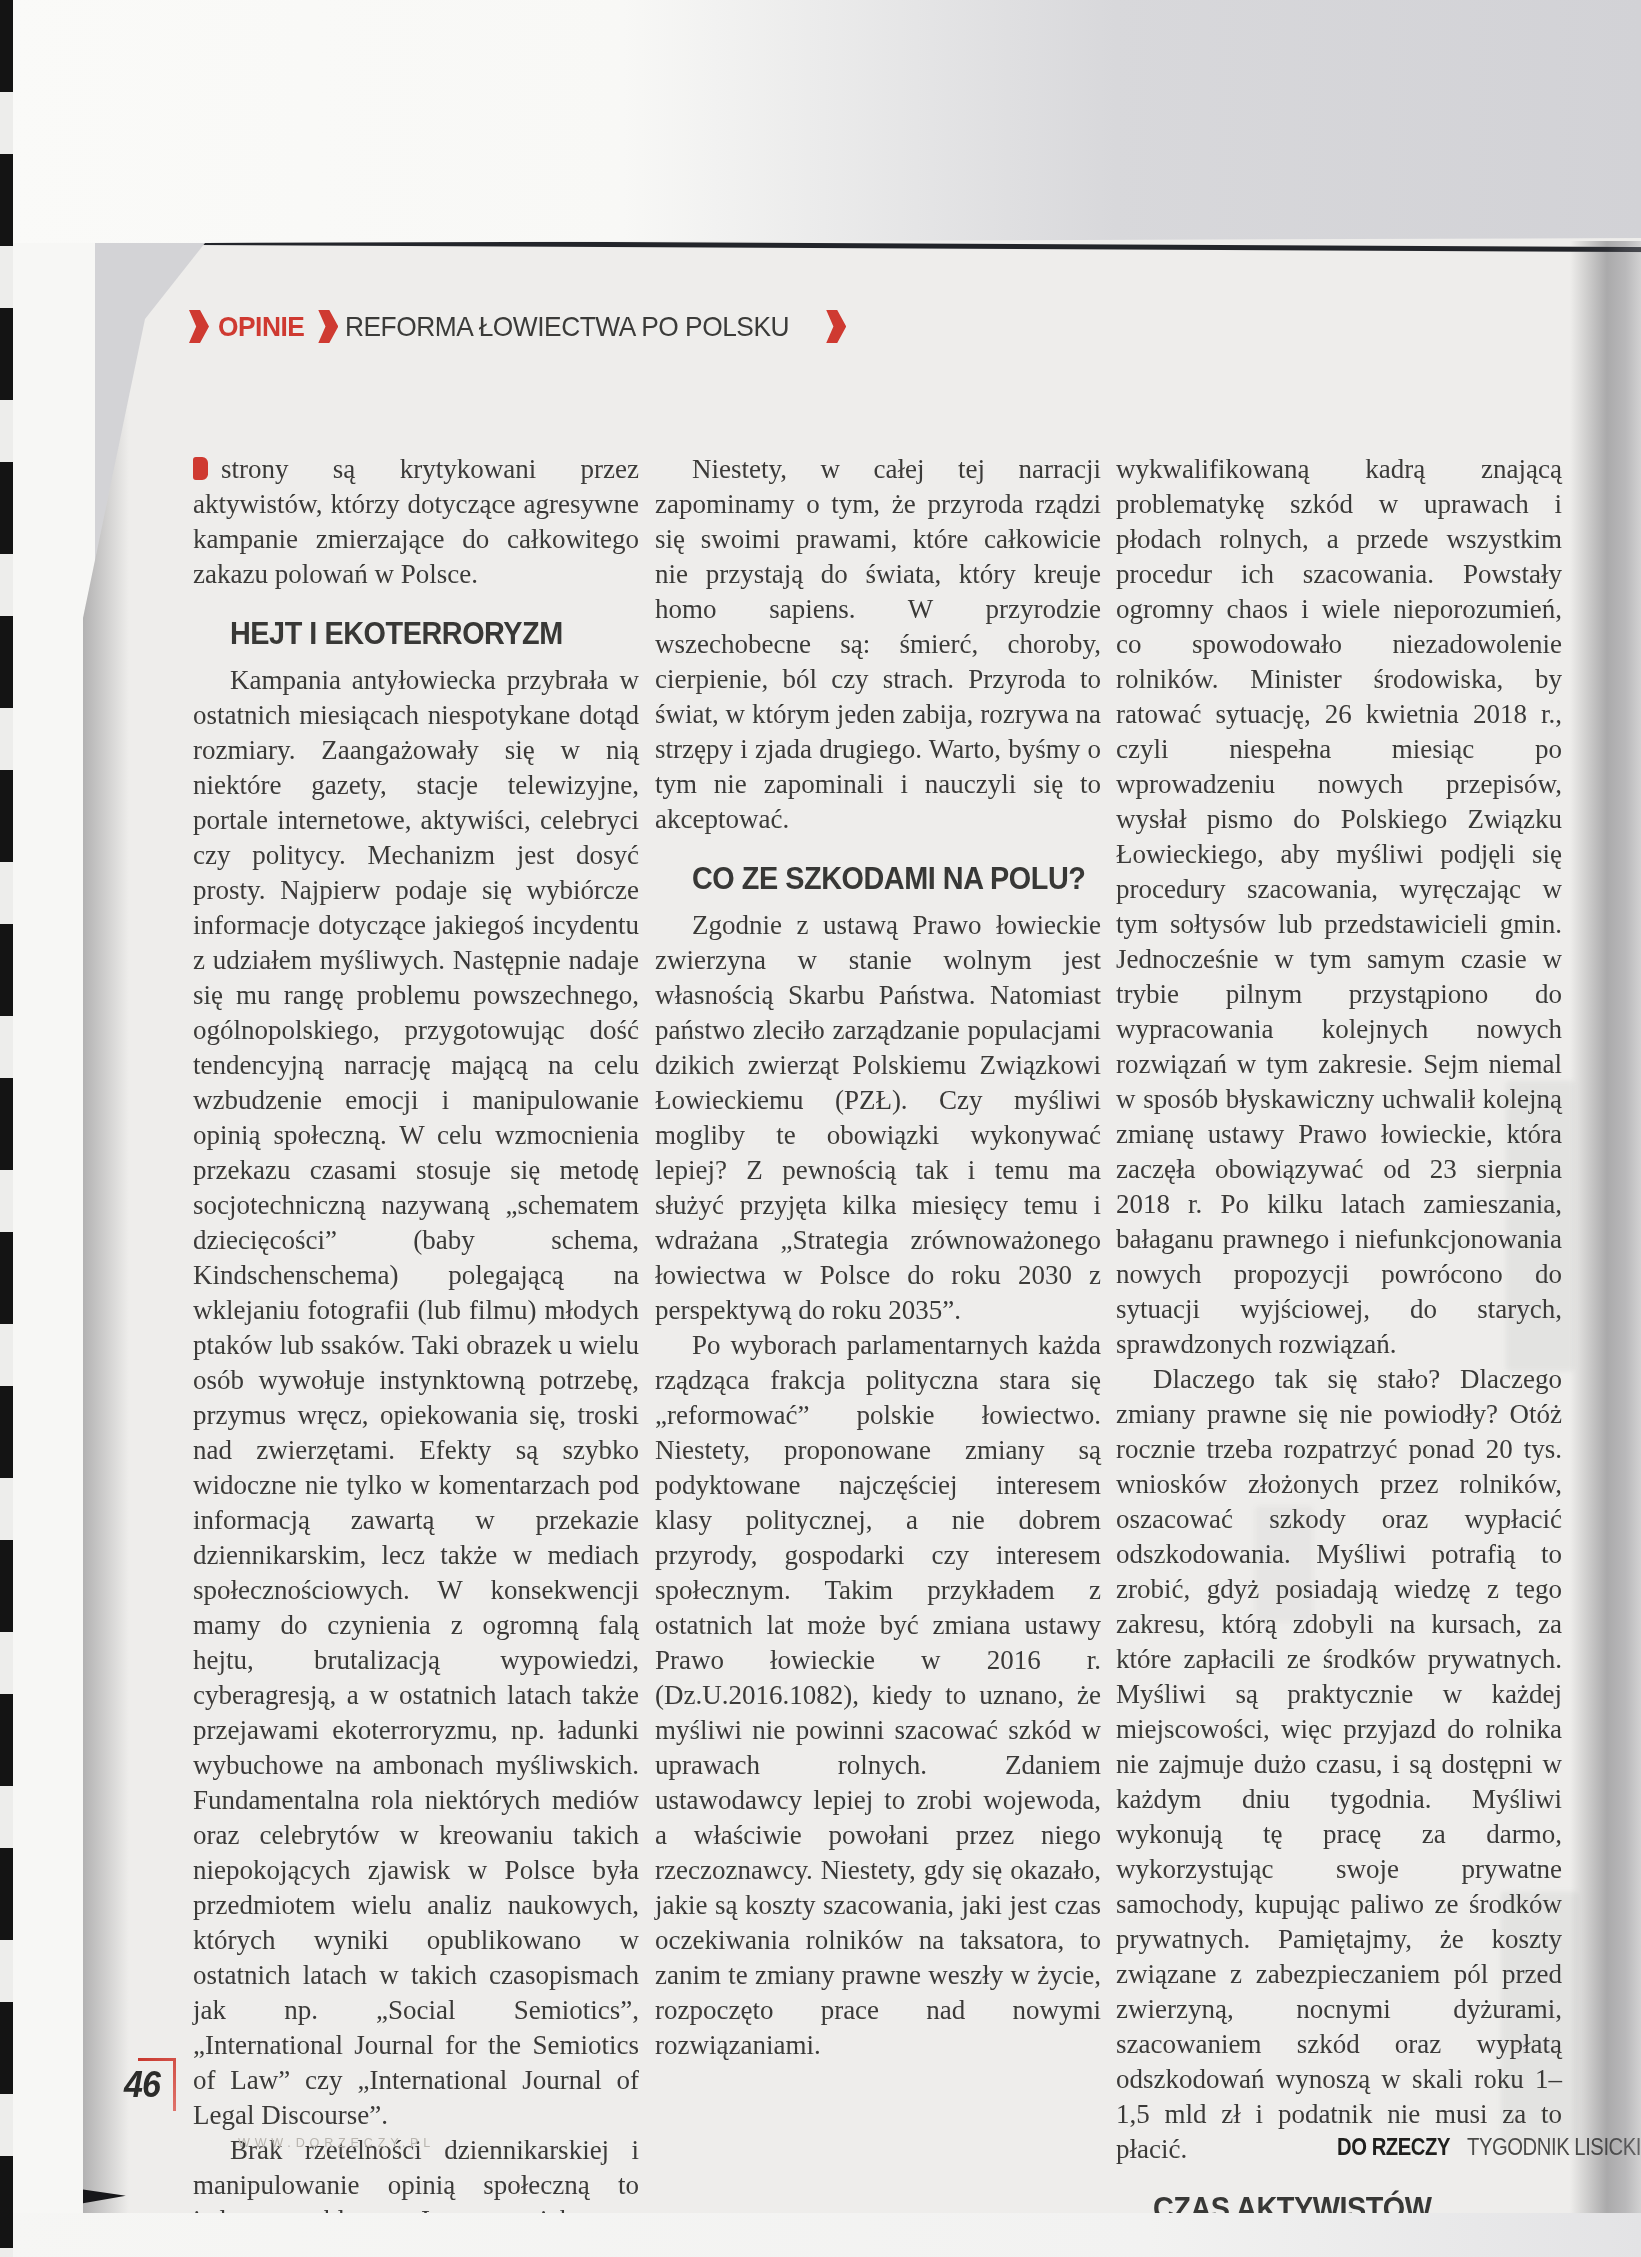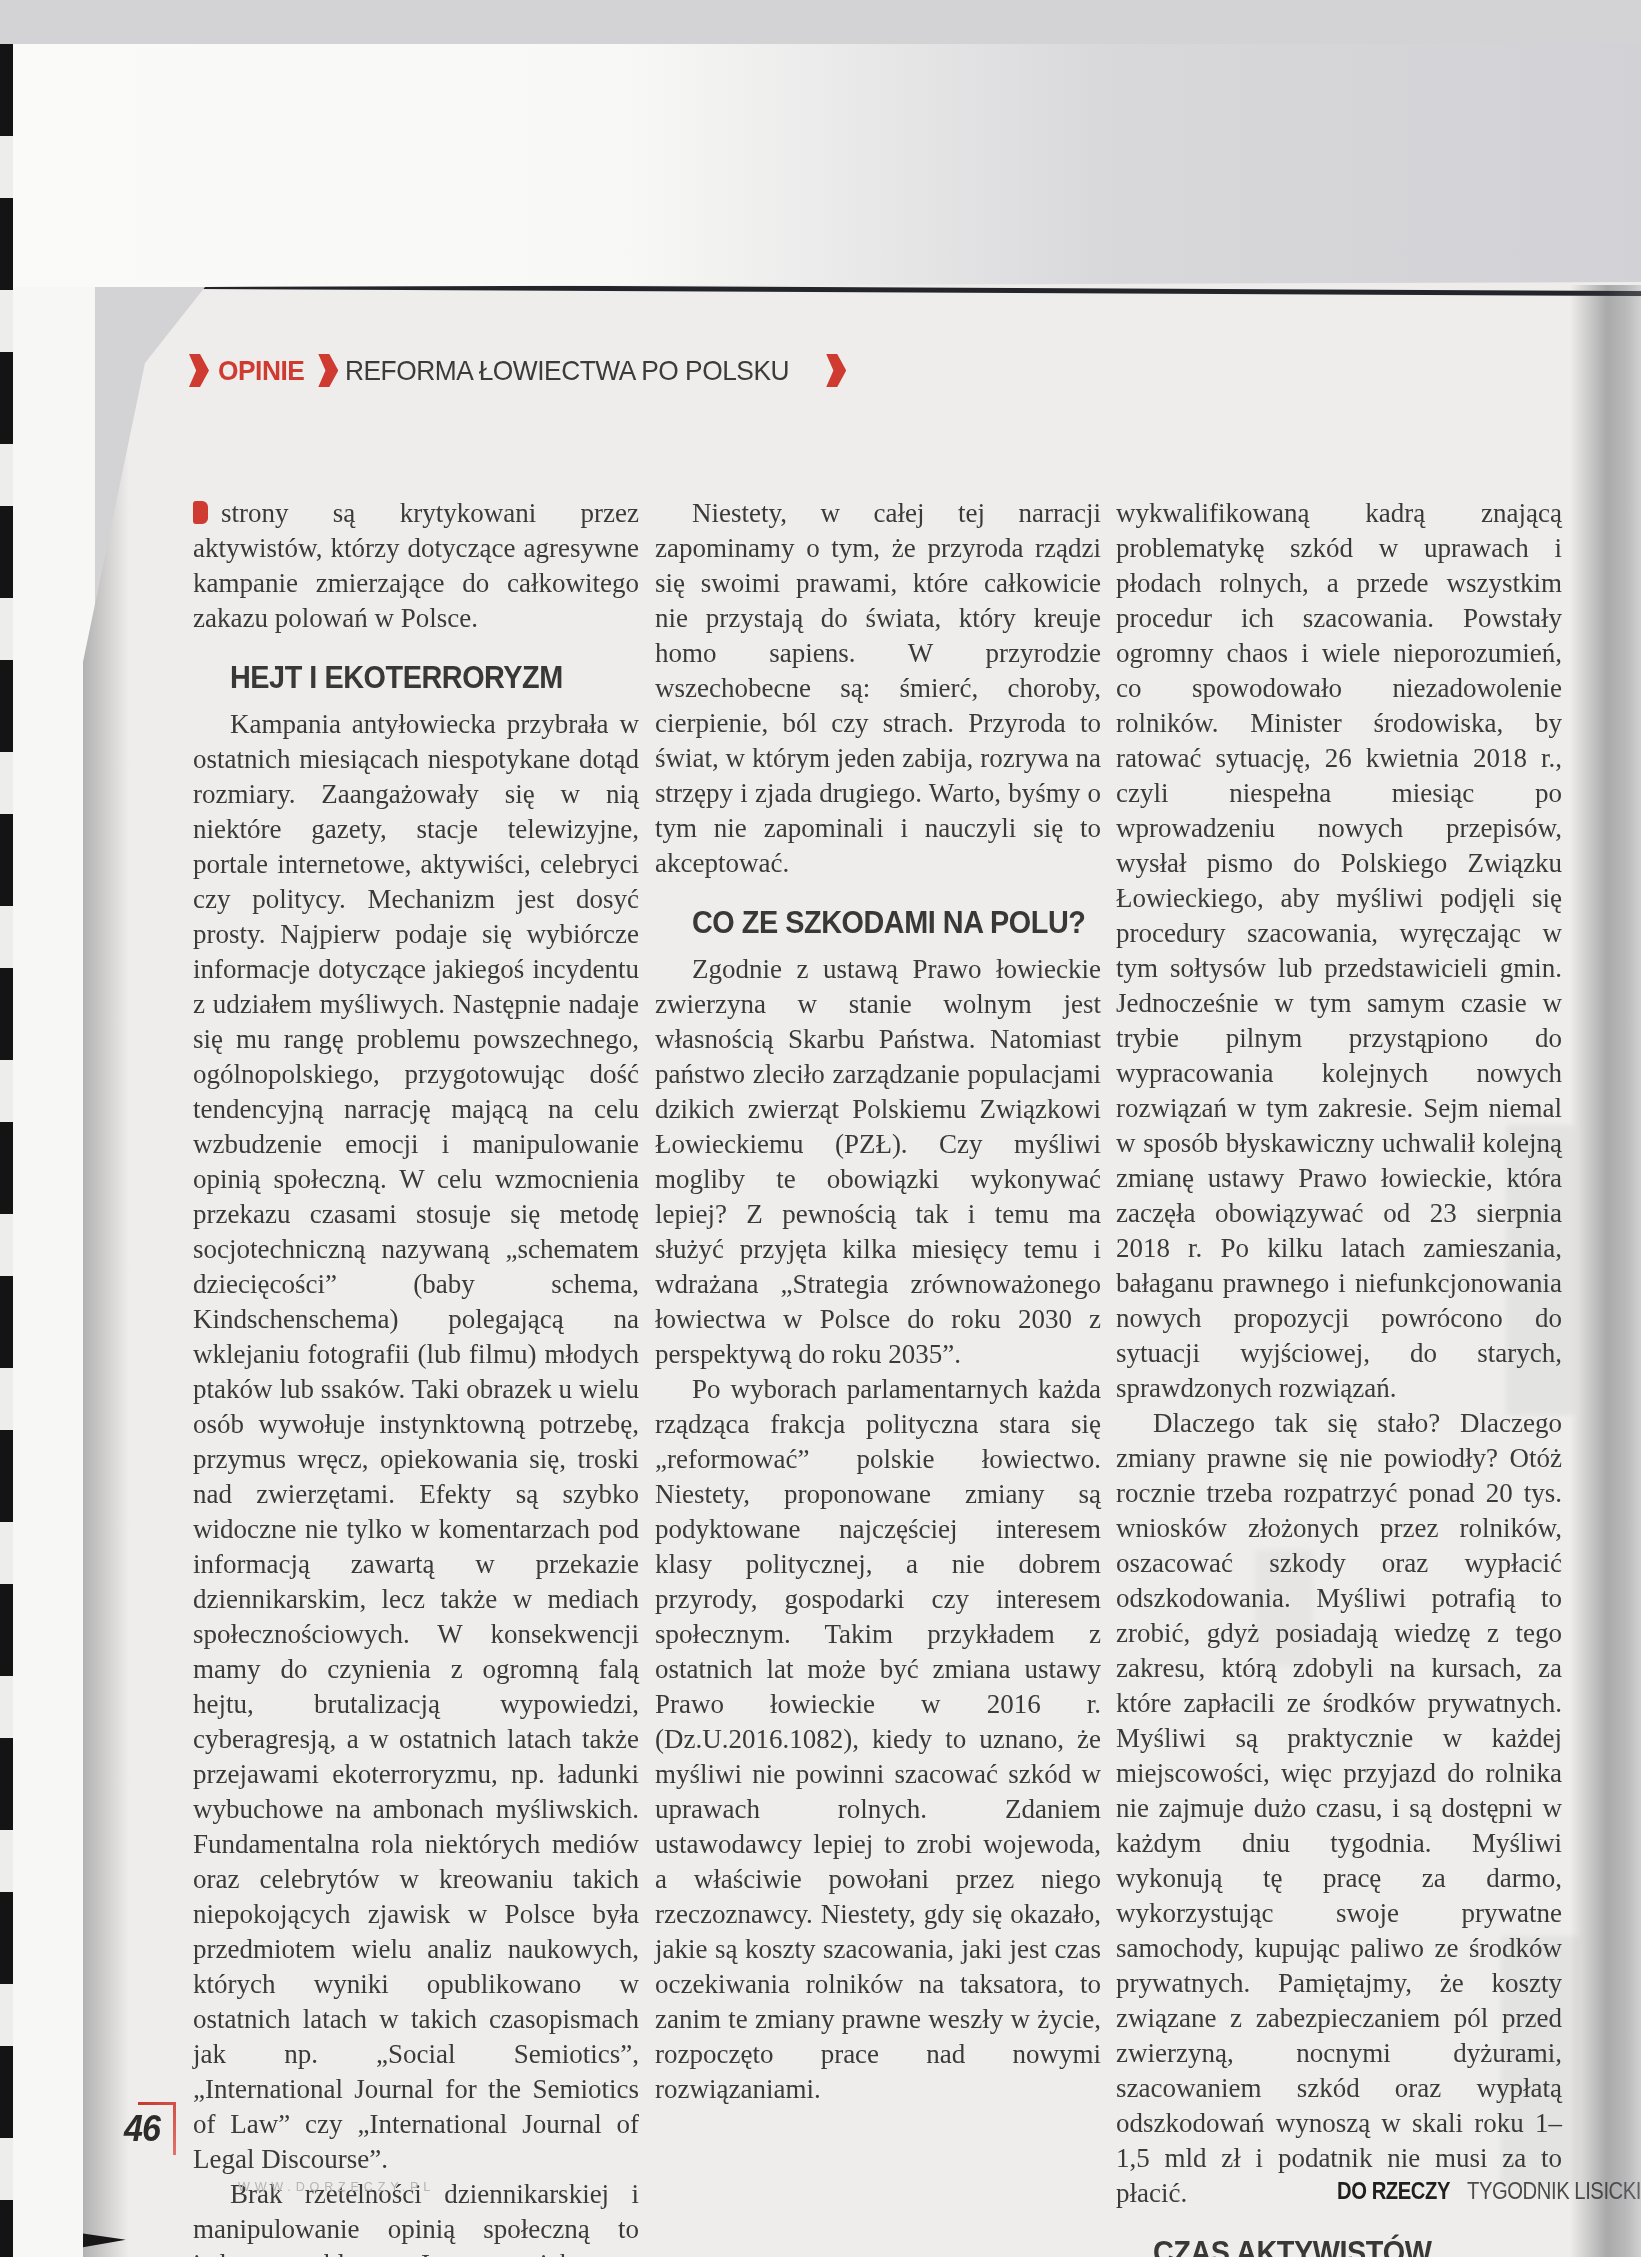--- a/index.html
+++ b/index.html
@@ -2,21 +2,21 @@
 <html lang="pl"><head>
 <meta charset="utf-8">
 <style>
   html,body{margin:0;padding:0;}
   body{
     width:1641px;height:2257px;
     background:#d3d3d6;
     font-family:"Liberation Serif", serif;
     position:relative;overflow:hidden;
   }
-  .scan{position:absolute;inset:0;margin-top:44px;}
+  .scan{position:absolute;inset:0;}
 
   
   .top-band{
     position:absolute;left:0;top:0;width:1641px;height:243px;
     background:linear-gradient(to right,#fafaf8 0%,#f8f8f6 38%,#d8d8db 68%,#d2d2d6 100%);
   }
   .left-band{
     position:absolute;left:12.6px;top:243px;width:82px;height:1970px;
     background:#f7f7f5;
   }

